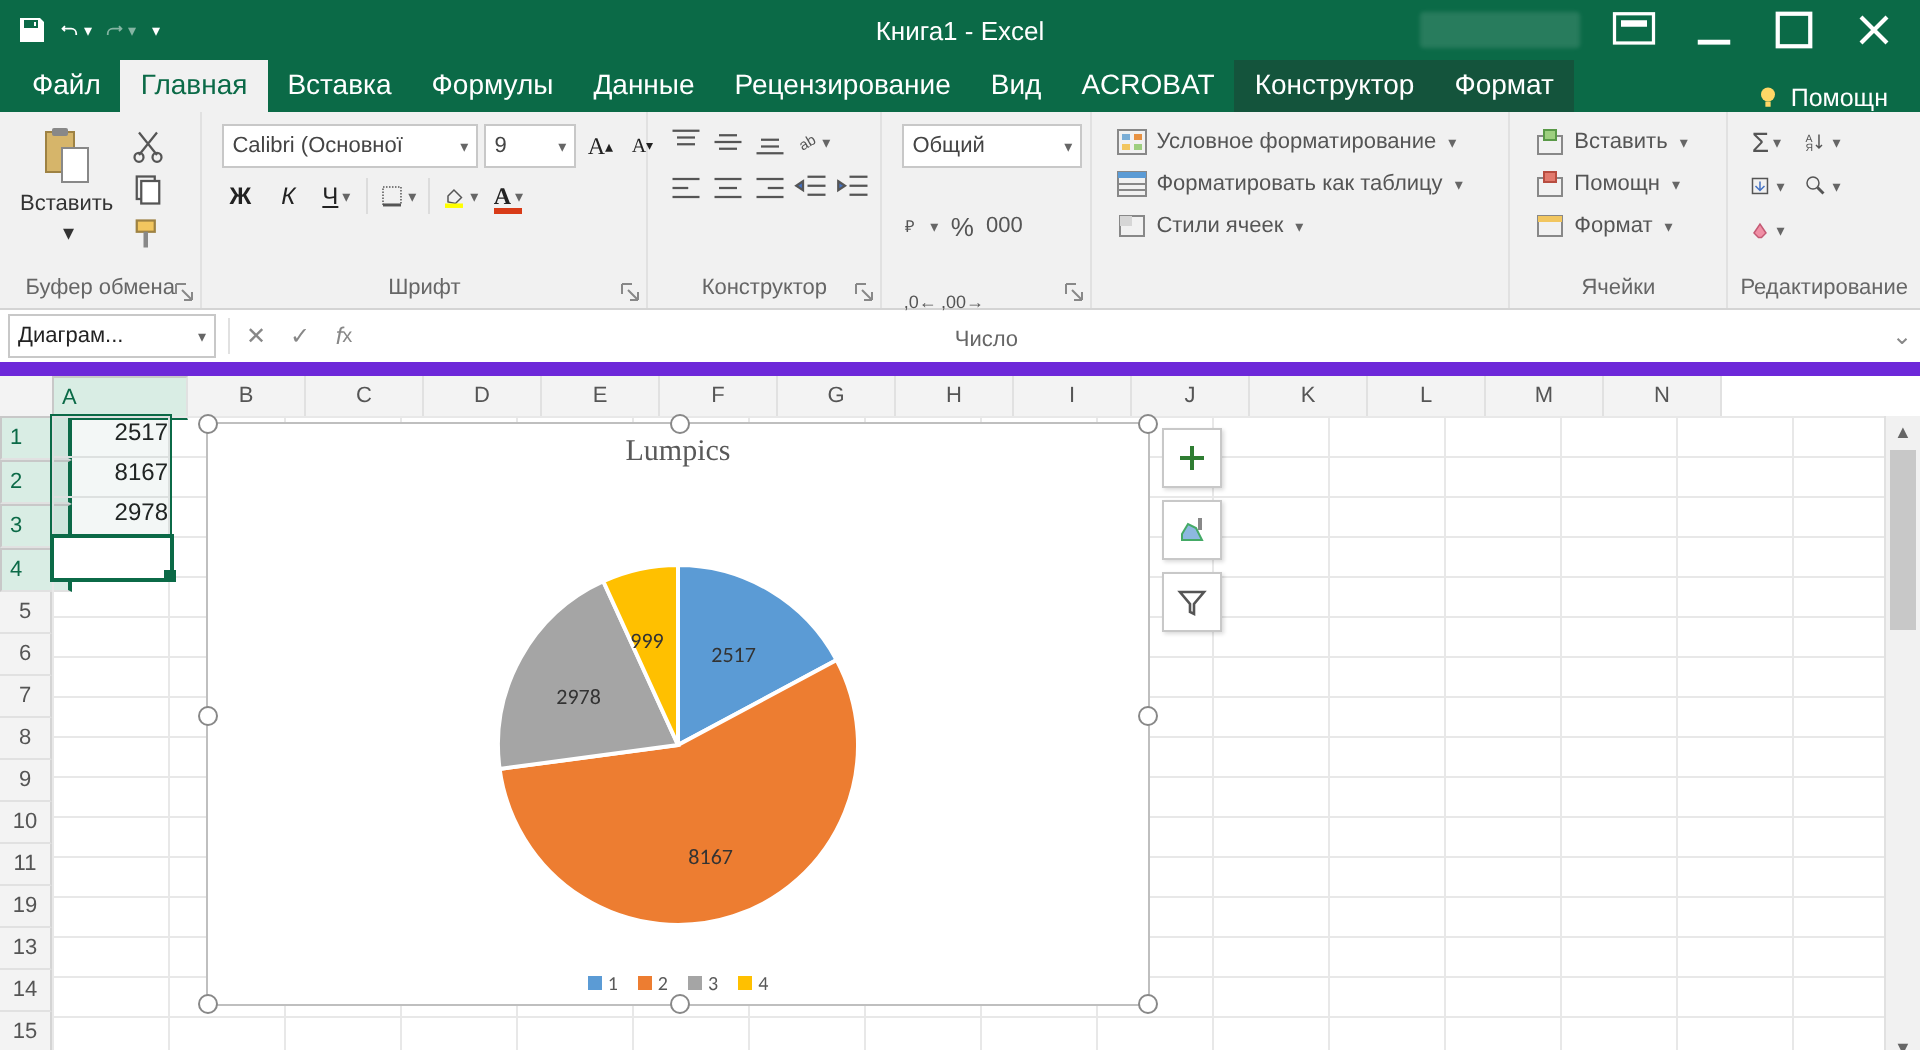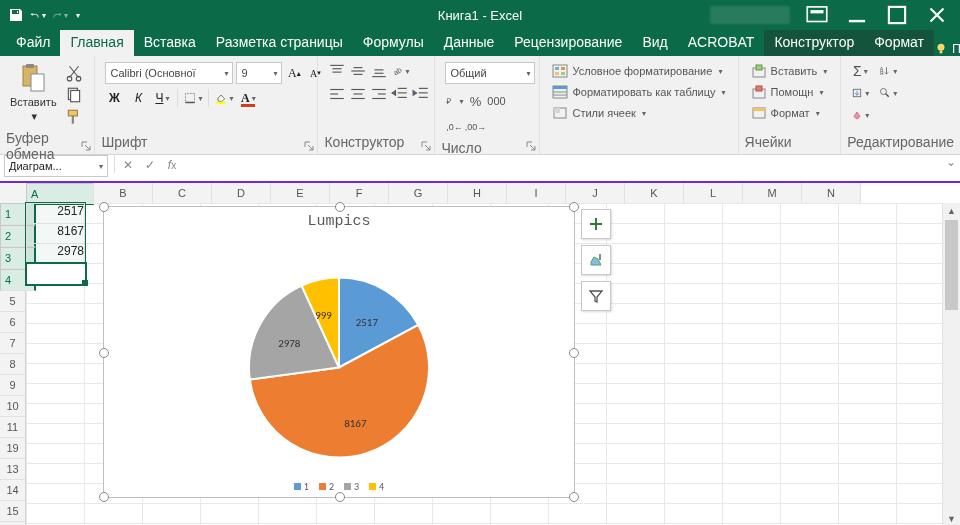--- a/index.html
+++ b/index.html
@@ -15,36 +15,36 @@
   .tabs{height:26px;background:#0b6a47;display:flex;align-items:flex-end;color:#fff;padding:0 6px;gap:0}
   .tab{padding:5px 10px 6px;font-size:14px;cursor:pointer;white-space:nowrap}
   .tab.active{background:#f1f1f1;color:#0b6a47}
   .tab.context{background:#14543c}
   .help-tab{margin-left:auto;display:flex;align-items:center;gap:4px;padding-right:10px;font-size:12.5px}
   .bulb{width:14px;height:14px}
   
   .ribbon{height:98px;background:#f1f1f1;border-bottom:1px solid #d4d4d4;display:flex}
   .group{display:flex;flex-direction:column;justify-content:space-between;border-right:1px solid #e1e1e1;padding:4px 6px 2px;position:relative}
   .group-body{flex:1;display:flex;align-items:flex-start}
-  .group-label{font-size:14px;color:#666;padding:2px 0}
+  .group-label{font-size:11px;color:#666;text-align:center;padding:2px 0}
   .dlaunch{position:absolute;right:2px;bottom:2px;width:12px;height:12px;color:#888}
   .vbtn{display:flex;flex-direction:column;align-items:center;justify-content:flex-start;padding:2px 4px;gap:2px;cursor:pointer}
   .vbtn .ic{width:32px;height:32px}
   .vbtn span{font-size:11px;color:#333}
   .col{display:flex;flex-direction:column;gap:4px;padding:2px 4px}
   .row{display:flex;align-items:center;gap:3px}
   .mini{width:18px;height:18px;display:flex;align-items:center;justify-content:center;cursor:pointer}
   .sel{height:20px;border:1px solid #c8c8c8;background:#fff;display:flex;align-items:center;padding:0 4px;font-size:11px;color:#444}
   .sel.wide{width:118px;justify-content:space-between}
   .sel.num{width:36px;justify-content:space-between}
   .dd{font-size:8px;color:#666;margin-left:2px}
   .sbtn{display:flex;align-items:center;gap:4px;padding:1px 2px;font-size:11px;color:#555;cursor:pointer;white-space:nowrap}
   .sbtn .mic{width:16px;height:16px;flex-shrink:0}
   
-  .fbar{height:26px;border-bottom:2px solid #6d28d9;display:flex;background:#fff}
+  .fbar{height:26px;border-bottom:7px solid #6d28d9;display:flex;align-items:center;background:#fff}
   .namebox{width:94px;height:20px;border:1px solid #c8c8c8;margin:0 4px;display:flex;align-items:center;padding:0 4px;font-size:11px;justify-content:space-between}
   .fb-btn{width:22px;height:20px;display:flex;align-items:center;justify-content:center;color:#888;cursor:pointer}
   .fb-sep{width:1px;height:18px;background:#e1e1e1;margin:0 2px}
   .fb-input{flex:1;height:20px;border:none;padding:0 4px;font-size:12px}
   .fb-expand{width:18px;color:#888;text-align:center}
   
   .grid-wrap{position:relative;height:345px;background:#fff;overflow:hidden}
   .corner{position:absolute;left:0;top:0;width:26px;height:20px;background:#f3f3f3;border-right:1px solid #d4d4d4;border-bottom:1px solid #d4d4d4}
   .colhdrs{position:absolute;left:26px;top:0;height:20px;display:flex}
   .ch{width:58px;height:20px;background:#f3f3f3;border-right:1px solid #e1e1e1;border-bottom:1px solid #d4d4d4;text-align:center;line-height:20px;font-size:11px;color:#555}
@@ -60,21 +60,21 @@
   .sel-range{position:absolute;border:1px solid #0b6a47;background:rgba(11,106,71,.05)}
   .sel-active{position:absolute;border:2px solid #0b6a47;background:#fff}
   .fill-handle{position:absolute;width:6px;height:6px;background:#0b6a47}
   .vscroll{position:absolute;right:0;top:20px;bottom:0;width:17px;background:#f1f1f1;border-left:1px solid #e1e1e1}
   .vscroll .arr{height:17px;text-align:center;line-height:17px;color:#666;font-size:9px;cursor:pointer}
   .vscroll .track{position:absolute;top:17px;bottom:17px;left:0;right:0}
   .vscroll .thumb{position:absolute;left:2px;right:2px;top:0;height:90px;background:#c8c8c8}
   
   .chart{position:absolute;border:1px solid #bfbfbf;background:#fff}
   .chart-handle{position:absolute;width:8px;height:8px;background:#fff;border:1px solid #888;border-radius:50%}
-  .chart-title{text-align:center;font-size:15px;color:#595959;padding-top:6px;font-family:Liberation Mono, monospace}
+  .chart-title{text-align:center;font-size:15px;color:#595959;padding-top:6px;font-family:Liberation Serif, serif}
   .pie-wrap{position:absolute;left:50%;top:56%;transform:translate(-50%,-50%)}
   .slice-label{position:absolute;font-size:11px;color:#333;font-family:Calibri,sans-serif}
   .legend{position:absolute;bottom:4px;left:0;right:0;display:flex;justify-content:center;gap:10px;font-size:10px;color:#595959;font-family:Calibri,sans-serif}
   .lg{display:flex;align-items:center;gap:3px}
   .lg .sw{width:7px;height:7px}
   .side-btns{position:absolute;display:flex;flex-direction:column;gap:6px}
   .side-btn{width:28px;height:28px;border:1px solid #c8c8c8;background:#fff;box-shadow:1px 1px 2px rgba(0,0,0,.15);display:flex;align-items:center;justify-content:center;cursor:pointer}
 </style>
 </head>
 <body>
@@ -124,21 +124,20 @@
           <path stroke="#fff" stroke-width="1.3" d="M4 4l8 8M12 4l-8 8"></path>
         </svg>
       </div>
   </div>
 </div>
 
 <div class="tabs">
   <div class="tab">Файл</div>
   <div class="tab active">Главная</div>
   <div class="tab">Вставка</div>
-  <div class="tab">Разметка страницы</div>
   <div class="tab">Формулы</div>
   <div class="tab">Данные</div>
   <div class="tab">Рецензирование</div>
   <div class="tab">Вид</div>
   <div class="tab">ACROBAT</div>
   <div class="tab context">Конструктор</div>
   <div class="tab context">Формат</div>
   <div class="help-tab">
     <svg class="bulb" viewBox="0 0 16 16">
         <circle cx="8" cy="6" r="4" fill="#ffd766"></circle>
@@ -335,21 +334,21 @@
     </div>
       </div>
     <div class="group-label">Конструктор</div>
     <svg class="dlaunch" viewBox="0 0 12 12">
         <path stroke="#888" fill="none" d="M2 2h5M2 2v5M10 10L5 5m5 5V6m0 4H6"></path>
       </svg>
   </div>
 
   <div class="group" style="width:92px">
     <div class="group-body">
-        <div class="col" style="gap:8px">
+        <div class="col" style="gap:20px">
       <div class="sel" style="width:80px;justify-content:space-between">
             <span>Общий</span>
             <span class="dd">▾</span>
           </div>
       <div class="row">
         <div class="mini">
               <svg viewBox="0 0 16 16">
                 <text x="2" y="12" font-size="11" fill="#555">₽</text>
               </svg>
               <span class="dd">▾</span>

